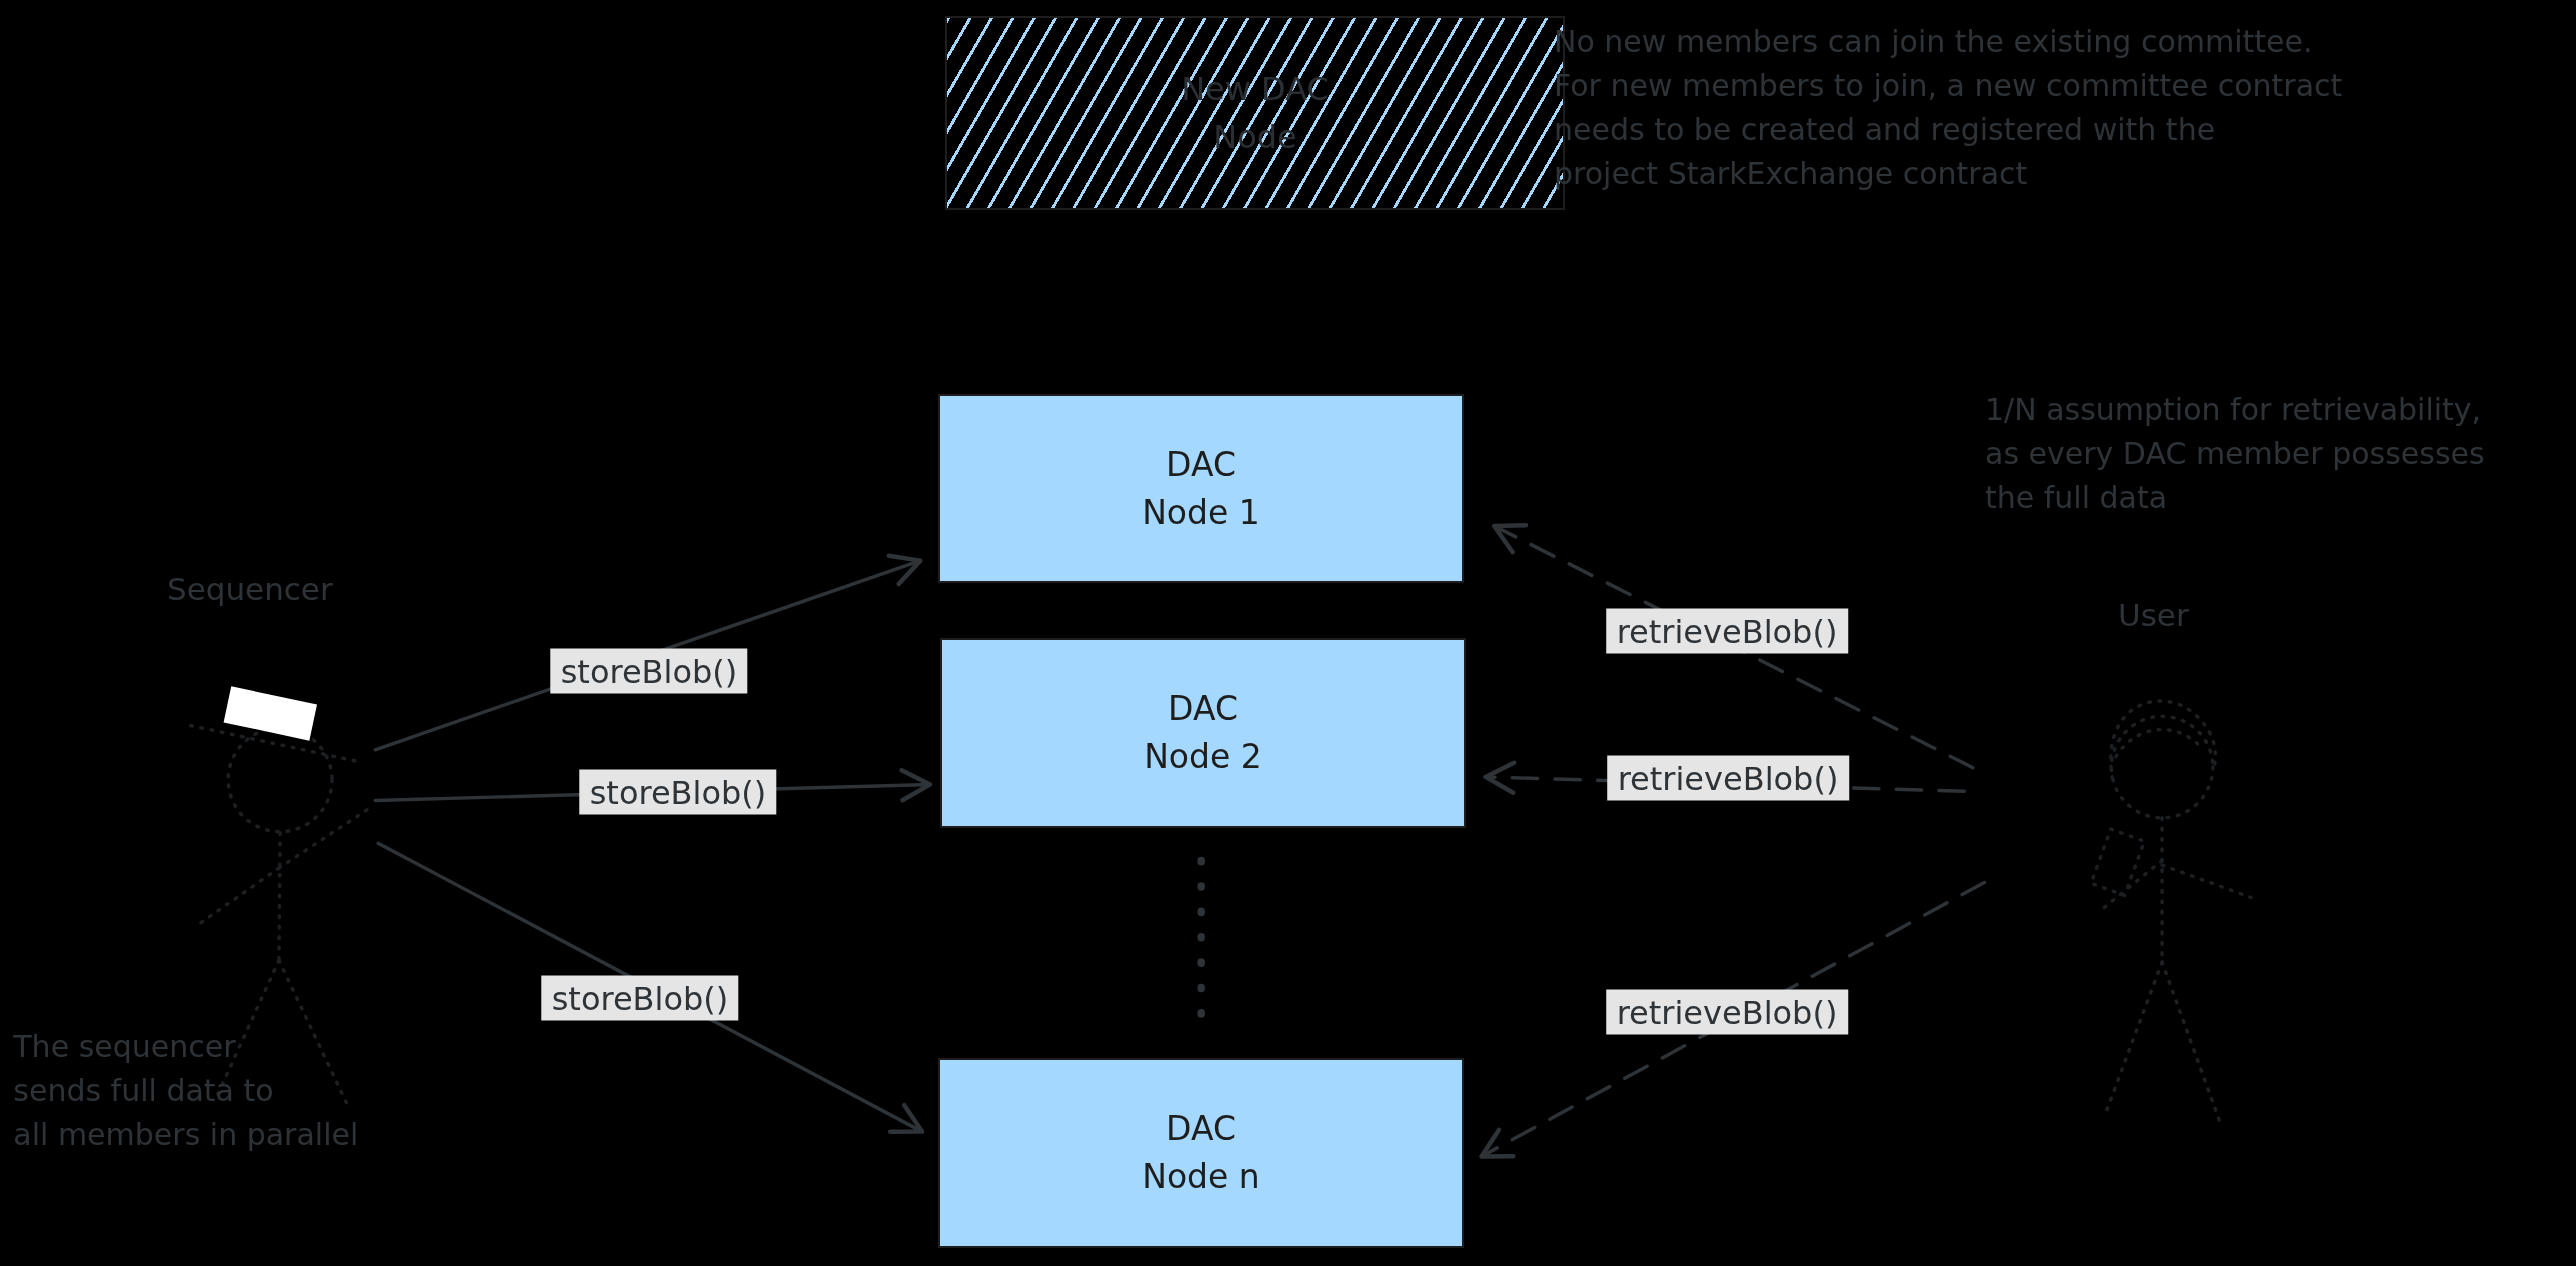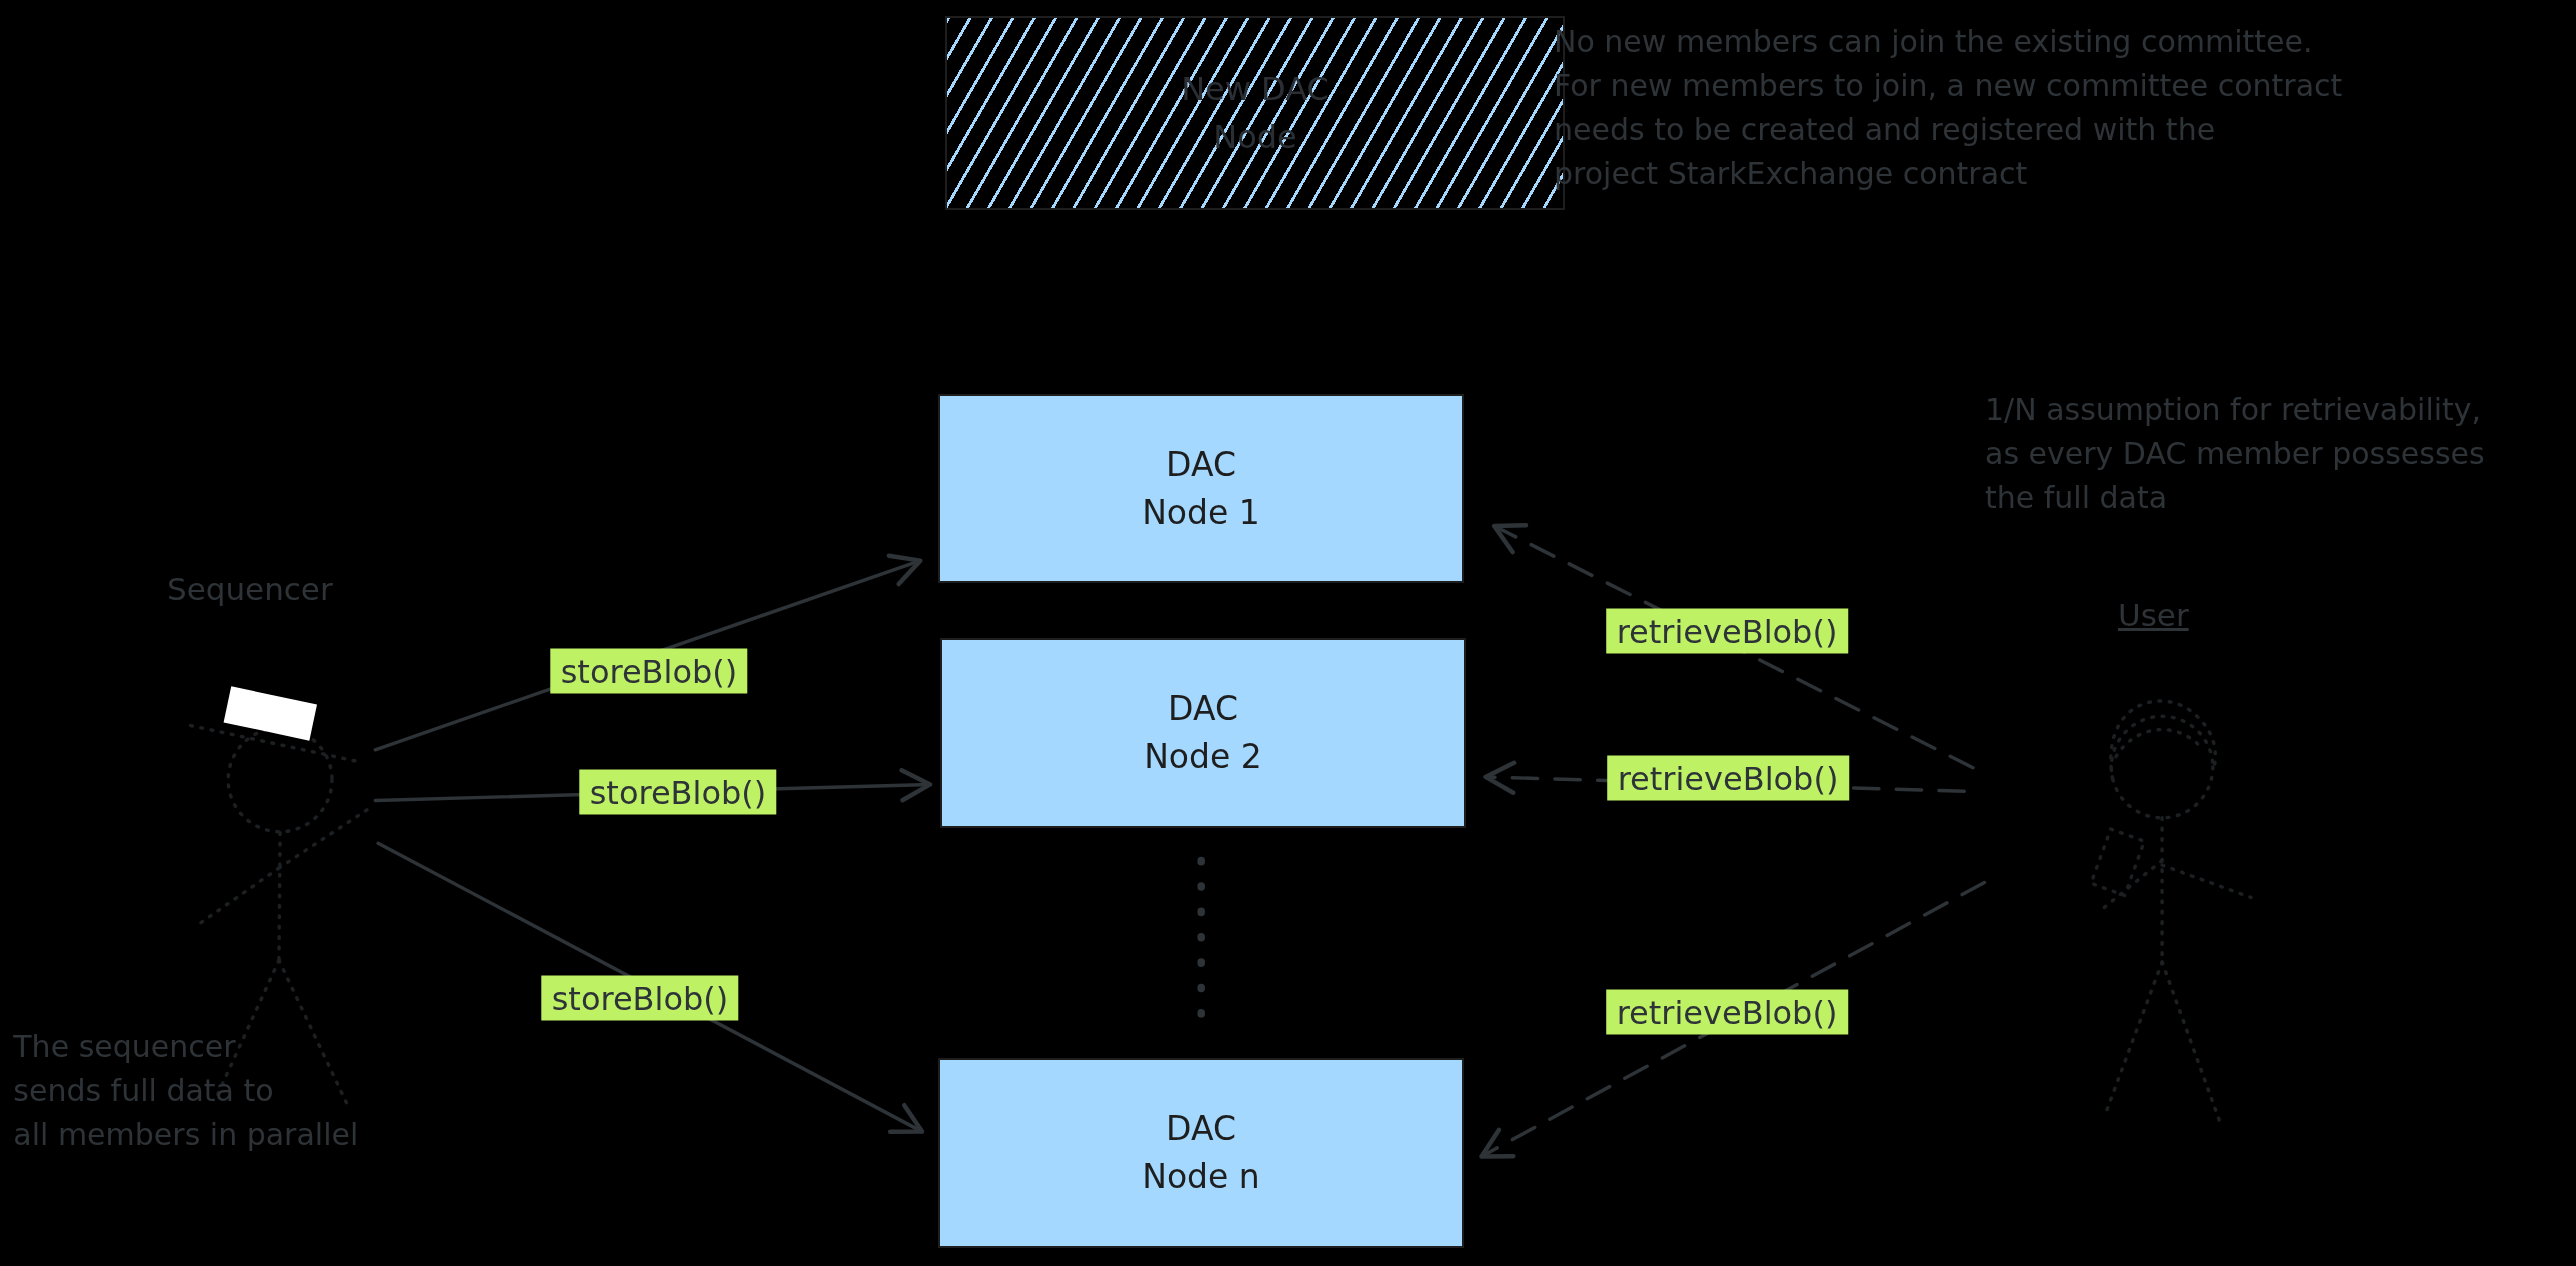--- a/index.html
+++ b/index.html
@@ -72,26 +72,26 @@
   .note-right      { left: 1985px; top: 388px; }
   .note-bottom-left{ left: 13.3px;   top: 1025px;}
 
   .actor-label {
     position: absolute;
     color: #2e3338;
     font-size: 31px;
     white-space: nowrap;
   }
   .seq-label  { left: 167px;  top: 571px;  }
-  .user-label { left: 2118px; top: 597px; text-decoration: underline; }
+  .user-label { left: 2118px; top: 597px; }
 
   .funclabel {
     position: absolute;
     transform: translate(-50%, -50%);
-    background: #bef264;
+    background: #e5e5e5;
     padding: 3.5px 10.4px;
     color: #2e3338;
     font-size: 32px;
     white-space: nowrap;
   }
   .fl-store1    { left: 649px; top: 671px; }
   .fl-store2    { left: 678px; top: 792px; }
   .fl-store3    { left: 640px; top: 998px; }
   .fl-retrieve1 { left: 1727px; top: 631px; }
   .fl-retrieve2 { left: 1728px; top: 778px; }

